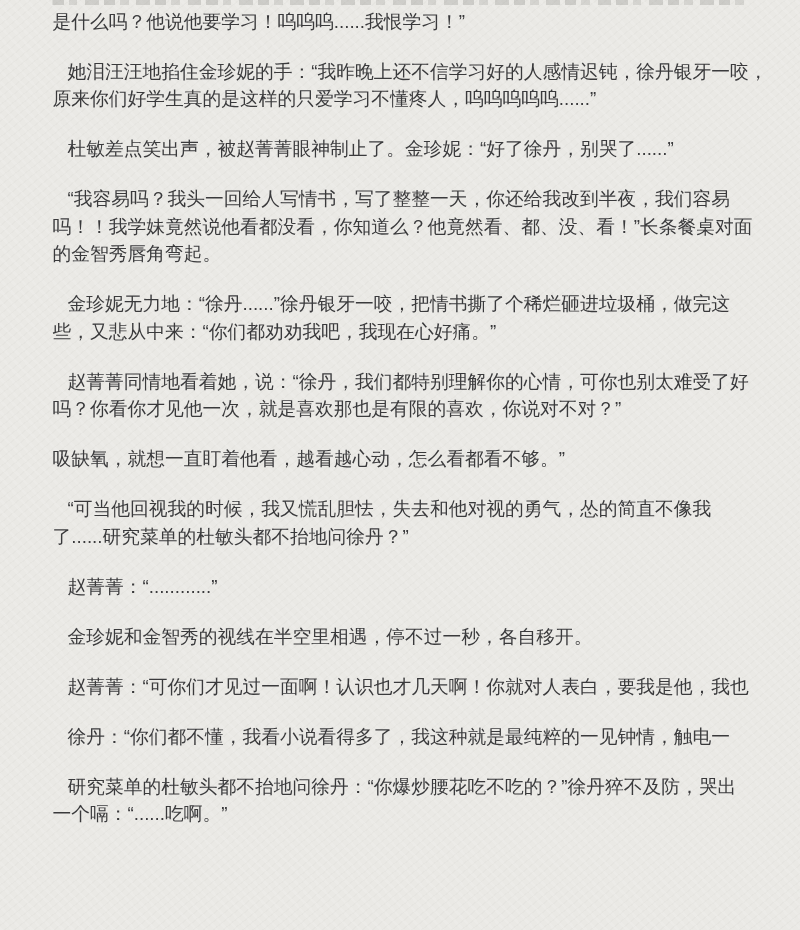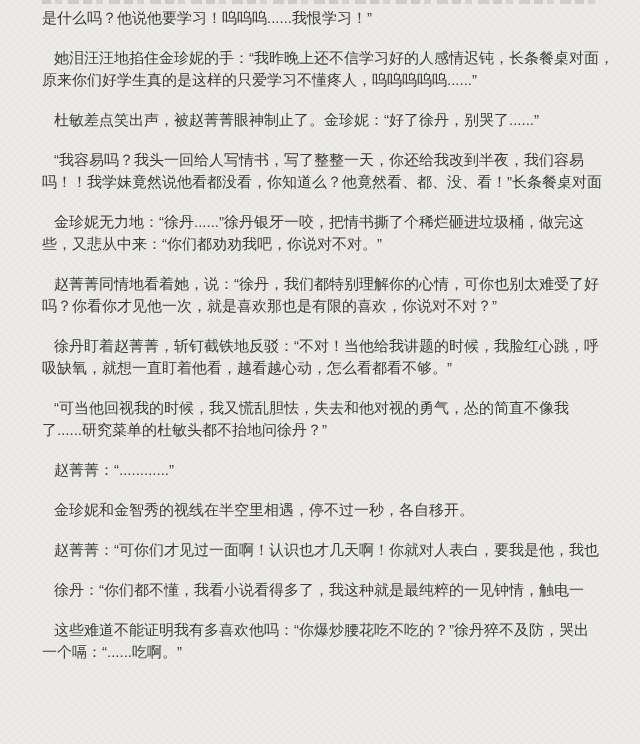--- a/index.html
+++ b/index.html
@@ -62,56 +62,56 @@
 </head>
 <body>
 
 <div class="page">
   <div class="clipped-line"></div>
   <div class="content" id="story-text">
       <p class="para">
         <span class="line">是什么吗？他说他要学习！呜呜呜......我恨学习！”</span>
       </p>
       <p class="para">
-        <span class="line first-indent">她泪汪汪地掐住金珍妮的手：“我昨晚上还不信学习好的人感情迟钝，长条餐桌对面，</span>
+        <span class="line first-indent">她泪汪汪地掐住金珍妮的手：“我昨晚上还不信学习好的人感情迟钝，徐丹银牙一咬，</span>
         <span class="line">原来你们好学生真的是这样的只爱学习不懂疼人，呜呜呜呜呜......”</span>
       </p>
       <p class="para">
         <span class="line first-indent">杜敏差点笑出声，被赵菁菁眼神制止了。金珍妮：“好了徐丹，别哭了......”</span>
       </p>
       <p class="para">
         <span class="line first-indent">“我容易吗？我头一回给人写情书，写了整整一天，你还给我改到半夜，我们容易</span>
         <span class="line">吗！！我学妹竟然说他看都没看，你知道么？他竟然看、都、没、看！”长条餐桌对面</span>
+        <span class="line">的金智秀唇角弯起。</span>
       </p>
       <p class="para">
         <span class="line first-indent">金珍妮无力地：“徐丹......”徐丹银牙一咬，把情书撕了个稀烂砸进垃圾桶，做完这</span>
-        <span class="line">些，又悲从中来：“你们都劝劝我吧，你说对不对。”</span>
+        <span class="line">些，又悲从中来：“你们都劝劝我吧，我现在心好痛。”</span>
       </p>
       <p class="para">
         <span class="line first-indent">赵菁菁同情地看着她，说：“徐丹，我们都特别理解你的心情，可你也别太难受了好</span>
         <span class="line">吗？你看你才见他一次，就是喜欢那也是有限的喜欢，你说对不对？”</span>
       </p>
       <p class="para">
-        <span class="line first-indent">徐丹盯着赵菁菁，斩钉截铁地反驳：“不对！当他给我讲题的时候，我脸红心跳，呼</span>
         <span class="line">吸缺氧，就想一直盯着他看，越看越心动，怎么看都看不够。”</span>
       </p>
       <p class="para">
         <span class="line first-indent">“可当他回视我的时候，我又慌乱胆怯，失去和他对视的勇气，怂的简直不像我</span>
         <span class="line">了......研究菜单的杜敏头都不抬地问徐丹？”</span>
       </p>
       <p class="para">
         <span class="line first-indent">赵菁菁：“............”</span>
       </p>
       <p class="para">
         <span class="line first-indent">金珍妮和金智秀的视线在半空里相遇，停不过一秒，各自移开。</span>
       </p>
       <p class="para">
         <span class="line first-indent">赵菁菁：“可你们才见过一面啊！认识也才几天啊！你就对人表白，要我是他，我也</span>
       </p>
       <p class="para">
         <span class="line first-indent">徐丹：“你们都不懂，我看小说看得多了，我这种就是最纯粹的一见钟情，触电一</span>
       </p>
       <p class="para">
-        <span class="line first-indent">这些难道不能证明我有多喜欢他吗：“你爆炒腰花吃不吃的？”徐丹猝不及防，哭出</span>
+        <span class="line first-indent">研究菜单的杜敏头都不抬地问徐丹：“你爆炒腰花吃不吃的？”徐丹猝不及防，哭出</span>
         <span class="line">一个嗝：“......吃啊。”</span>
       </p>
     </div>
 </div>
 
 </body></html>

